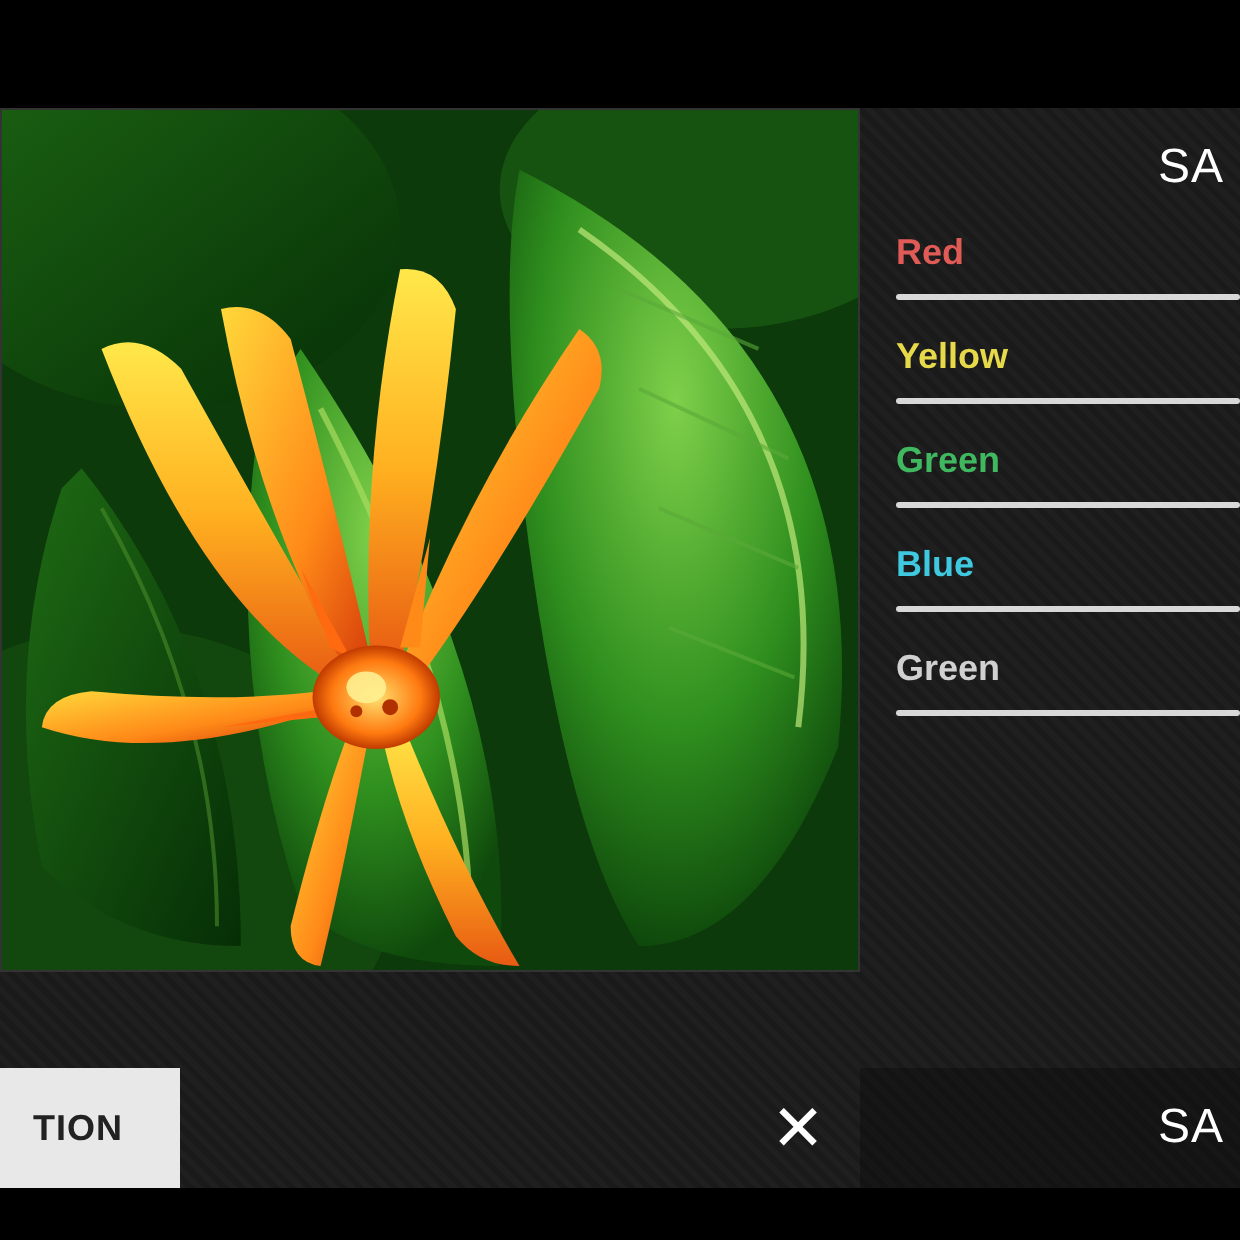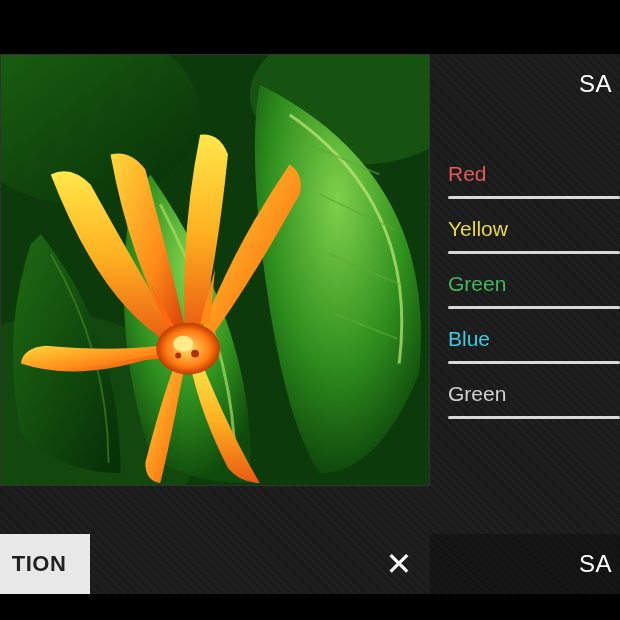--- a/index.html
+++ b/index.html
@@ -58,21 +58,21 @@
       left: 0;
       right: 0;
       height: 60px;
       display: flex;
       align-items: stretch;
     }
     .bottom-tab {
       background: #e8e8e8;
       color: #222;
       font-weight: 600;
-      font-size: 22px;
+      font-size: 18px;
       letter-spacing: 0.5px;
       display: flex;
       align-items: center;
       justify-content: center;
       padding: 0 18px 0 6px;
       height: 100%;
       min-width: 90px;
     }
     .bottom-spacer {
       flex: 1;
@@ -89,21 +89,20 @@
       cursor: pointer;
       background: transparent;
       border: none;
     }
     .controls-pane {
       flex: 1;
       display: flex;
       flex-direction: column;
       padding: 0;
       position: relative;
-      gap: 46px;
     }
     .controls-header {
       height: 60px;
       display: flex;
       align-items: center;
       justify-content: flex-end;
       padding-right: 8px;
       color: #fff;
       font-size: 24px;
       font-weight: 400;
@@ -113,22 +112,22 @@
       flex: 1;
       padding: 2px 0 0 18px;
       display: flex;
       flex-direction: column;
       gap: 0;
     }
     .slider-group {
       margin-bottom: 18px;
     }
     .slider-label {
-      font-size: 21px;
-      font-weight: 400;
+      font-size: 18px;
+      font-weight: 700;
       margin-bottom: 10px;
       display: block;
     }
     .slider-track {
       height: 3px;
       background: #d8d8d8;
       border-radius: 2px;
       width: 100%;
       cursor: pointer;
     }

